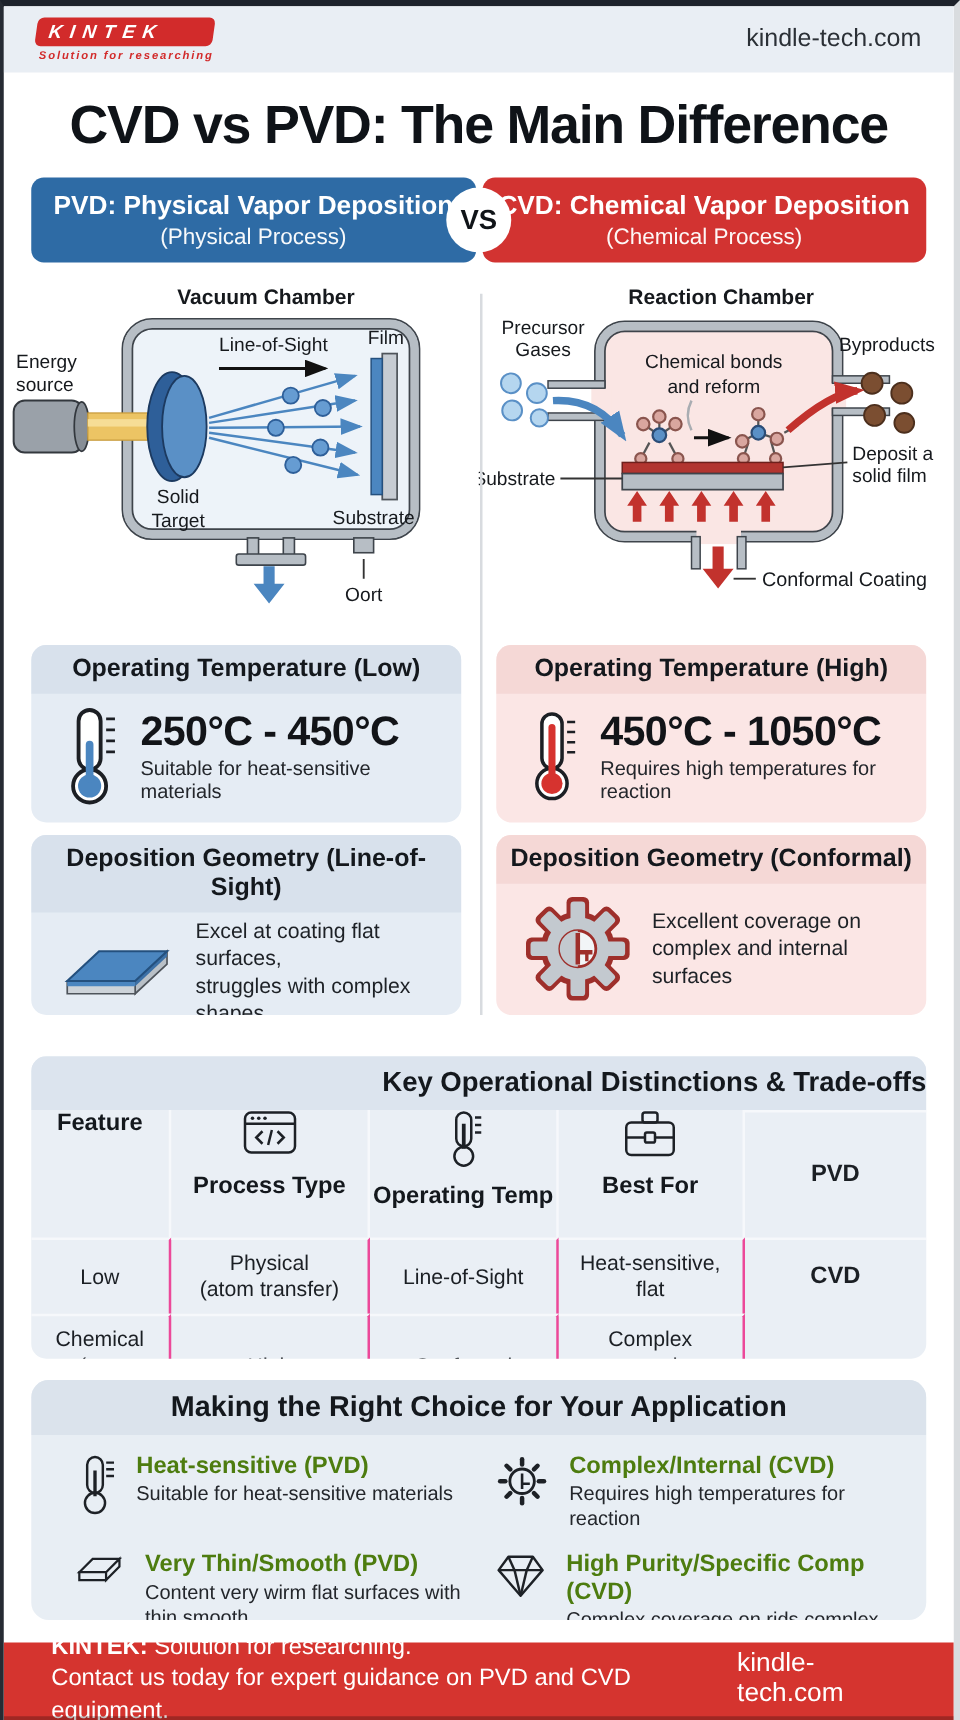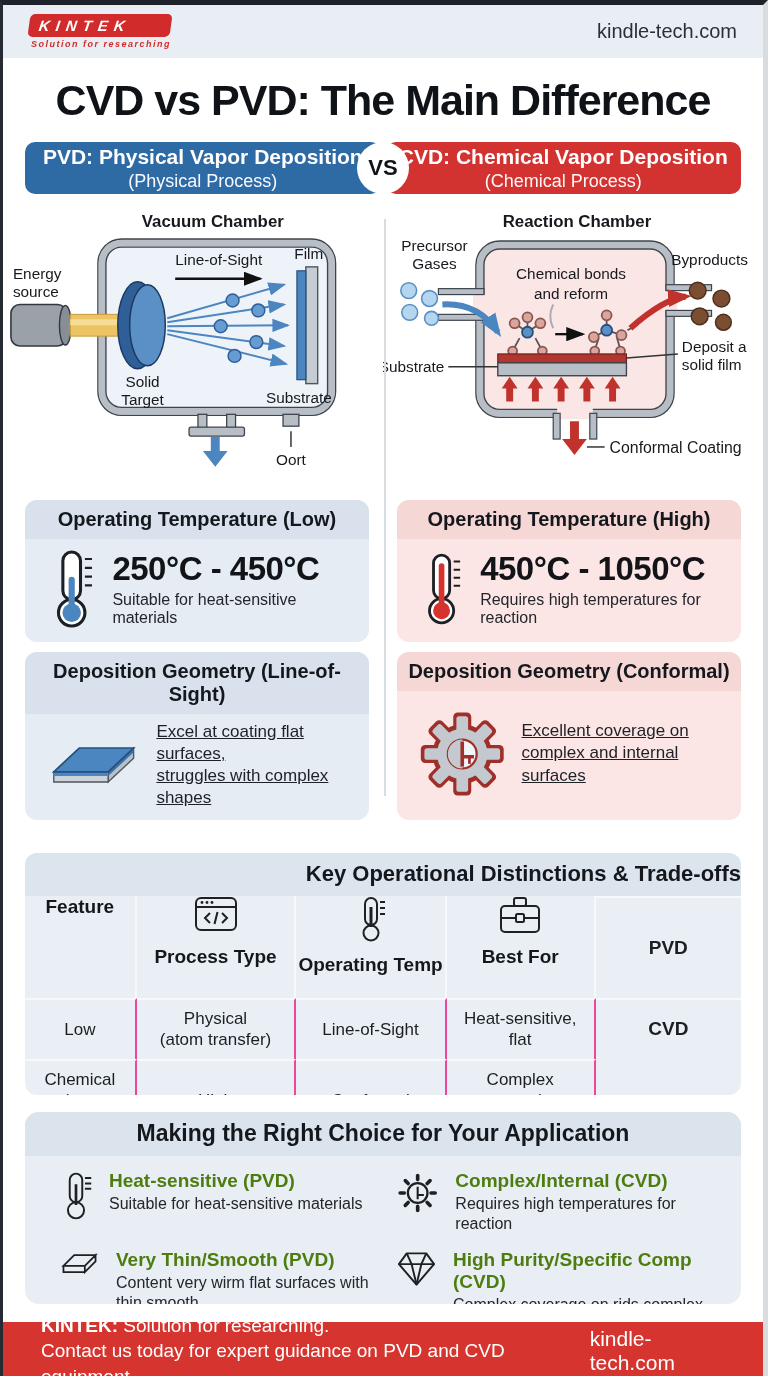--- a/index.html
+++ b/index.html
@@ -13,47 +13,47 @@
   .logo-wrap { display:flex; flex-direction:column; gap:2px; }
   .logo-box { display:inline-block; background:#d22b2b; color:#fff; font-weight:bold; font-style:italic;
               letter-spacing:6px; font-size:15px; padding:3px 6px 3px 10px; border-radius:5px; transform:skewX(-8deg); }
   .logo-tag { color:#d22b2b; font-size:9px; font-weight:bold; font-style:italic; letter-spacing:1.5px; padding-left:2px; }
   .site-link { font-size:20px; color:#2b3036; }
 
   
   .main-title { margin-top:14px; height:56px; text-align:center; font-size:43px; font-weight:800; letter-spacing:-1px; color:#0f1318; line-height:56px; }
 
   
-  .banners { position:relative; margin:14px 22px 0 22px; height:52px; display:flex; gap:5px; }
+  .banners { position:relative; margin:14px 22px 0 22px; height:68px; display:flex; gap:5px; }
   .banner { flex:1; border-radius:10px; color:#fff; display:flex; flex-direction:column; justify-content:center; align-items:center; line-height:1.25; }
   .banner .l1 { font-weight:bold; font-size:21px; }
   .banner .l2 { font-size:18px; opacity:.96; }
   .banner.pvd { background:#2e6ba5; }
   .banner.cvd { background:#d23331; }
   .vs-circle { position:absolute; left:50%; top:50%; transform:translate(-50%,-50%); width:52px; height:52px; background:#fff;
                border-radius:50%; display:flex; align-items:center; justify-content:center; font-weight:800; font-size:22px; color:#101418; }
 
   
   .diagrams { position:relative; margin-top:12px; height:286px; display:flex; }
   .diagrams svg { display:block; }
   .mid-divider { position:absolute; left:381px; top:13px; width:1.5px; height:577px; background:#d8dbdf; }
   svg text { font-family:"Liberation Sans","DejaVu Sans",sans-serif; fill:#16191d; }
 
   
   .panel-row { margin:0 22px; display:flex; gap:28px; }
   .panel-row.temps { margin-top:8px; height:142px; }
-  .panel-row.geos  { margin-top:10px; height:168px; }
+  .panel-row.geos  { margin-top:10px; height:144px; }
   .panel { flex:1; border-radius:12px; overflow:hidden; display:flex; flex-direction:column; }
   .panel.blue { background:#e5ecf4; } .panel.blue .panel-h { background:#d8e1ec; }
   .panel.pink { background:#fbe6e5; } .panel.pink .panel-h { background:#f5d8d6; }
   .panel-h { text-align:center; font-weight:bold; font-size:20px; color:#14181d; padding:8px 4px; }
   .panel-b { flex:1; display:flex; align-items:center; gap:16px; padding:4px 16px 8px 22px; }
   .temp-range { font-size:33px; font-weight:800; color:#121418; letter-spacing:-0.5px; }
   .temp-note { font-size:16px; color:#23262b; margin-top:3px; }
-  .geo-note { font-size:17px; color:#1d2126; line-height:1.3; white-space:pre-line;text-decoration:underline; }
+  .geo-note { font-size:17px; color:#1d2126; line-height:1.3; white-space:pre-line; }
 
   
   .table-card { margin:33px 22px 0 22px; height:242px; background:#eaeff5; border-radius:12px; overflow:hidden; }
   .table-title { background:#dce4ee; font-weight:bold; font-size:22px; color:#14181d; text-align:right; padding:8px 0 9px; }
   .tgrid { display:grid; grid-template-columns:15.6% 22.3% 21% 20.8% 20.3%; }
   .th { display:flex; flex-direction:column; align-items:center; justify-content:flex-start; gap:12px; height:102px; padding-bottom:12px;
         border-right:2px solid #f6f8fb; }
   .th:last-child, .td:nth-child(5n) { border-right:none; }
   .th-label { font-weight:bold; font-size:19px; color:#14181d; }
   .td { display:flex; align-items:center; justify-content:center; text-align:center; font-size:17px; color:#1b1f24;

